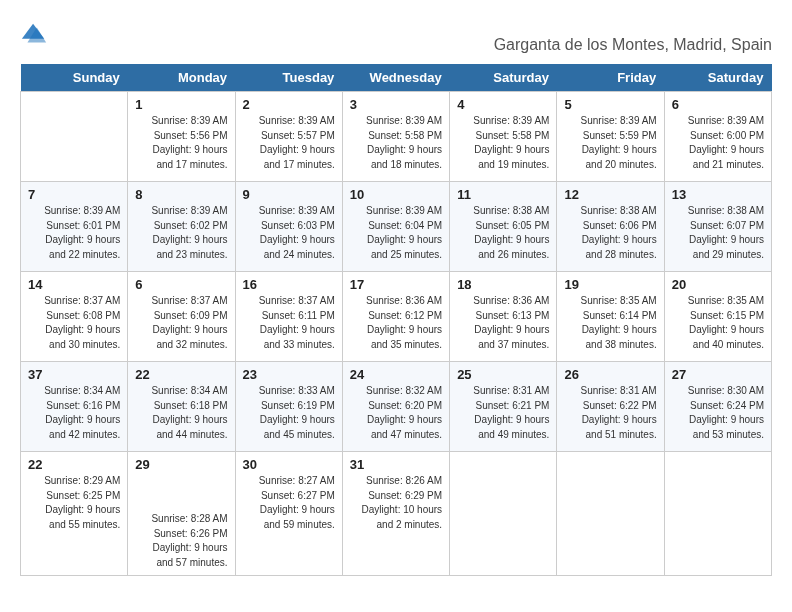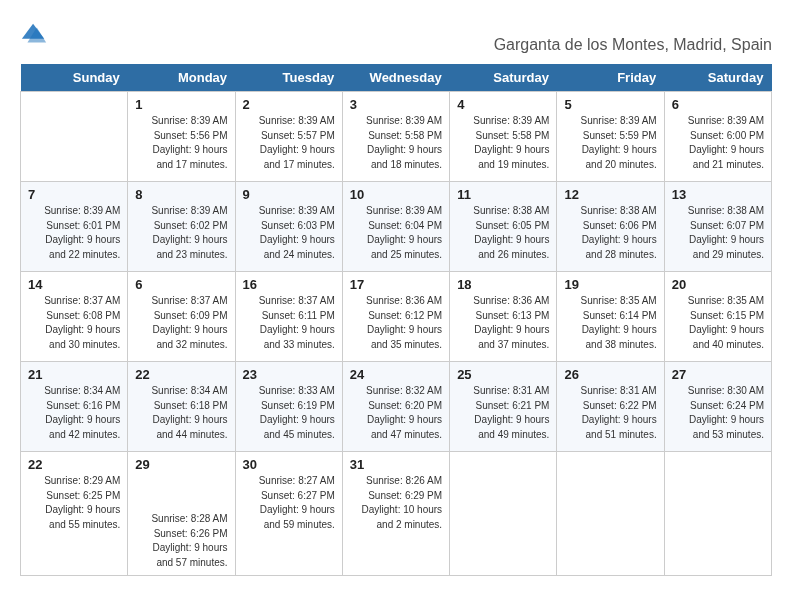--- a/index.html
+++ b/index.html
@@ -263,21 +263,21 @@
         <td>
           <span class="day-num">20</span>
           <div class="day-info" style="white-space: pre-line;">Sunrise: 8:35 AM
 Sunset: 6:15 PM
 Daylight: 9 hours
 and 40 minutes.</div>
         </td>
       </tr>
       <tr>
         <td>
-          <span class="day-num">21</span>
+          <span class="day-num">37</span>
           <div class="day-info" style="white-space: pre-line;">Sunrise: 8:34 AM
 Sunset: 6:16 PM
 Daylight: 9 hours
 and 42 minutes.</div>
         </td>
         <td>
           <span class="day-num">22</span>
           <div class="day-info" style="white-space: pre-line;">Sunrise: 8:34 AM
 Sunset: 6:18 PM
 Daylight: 9 hours

